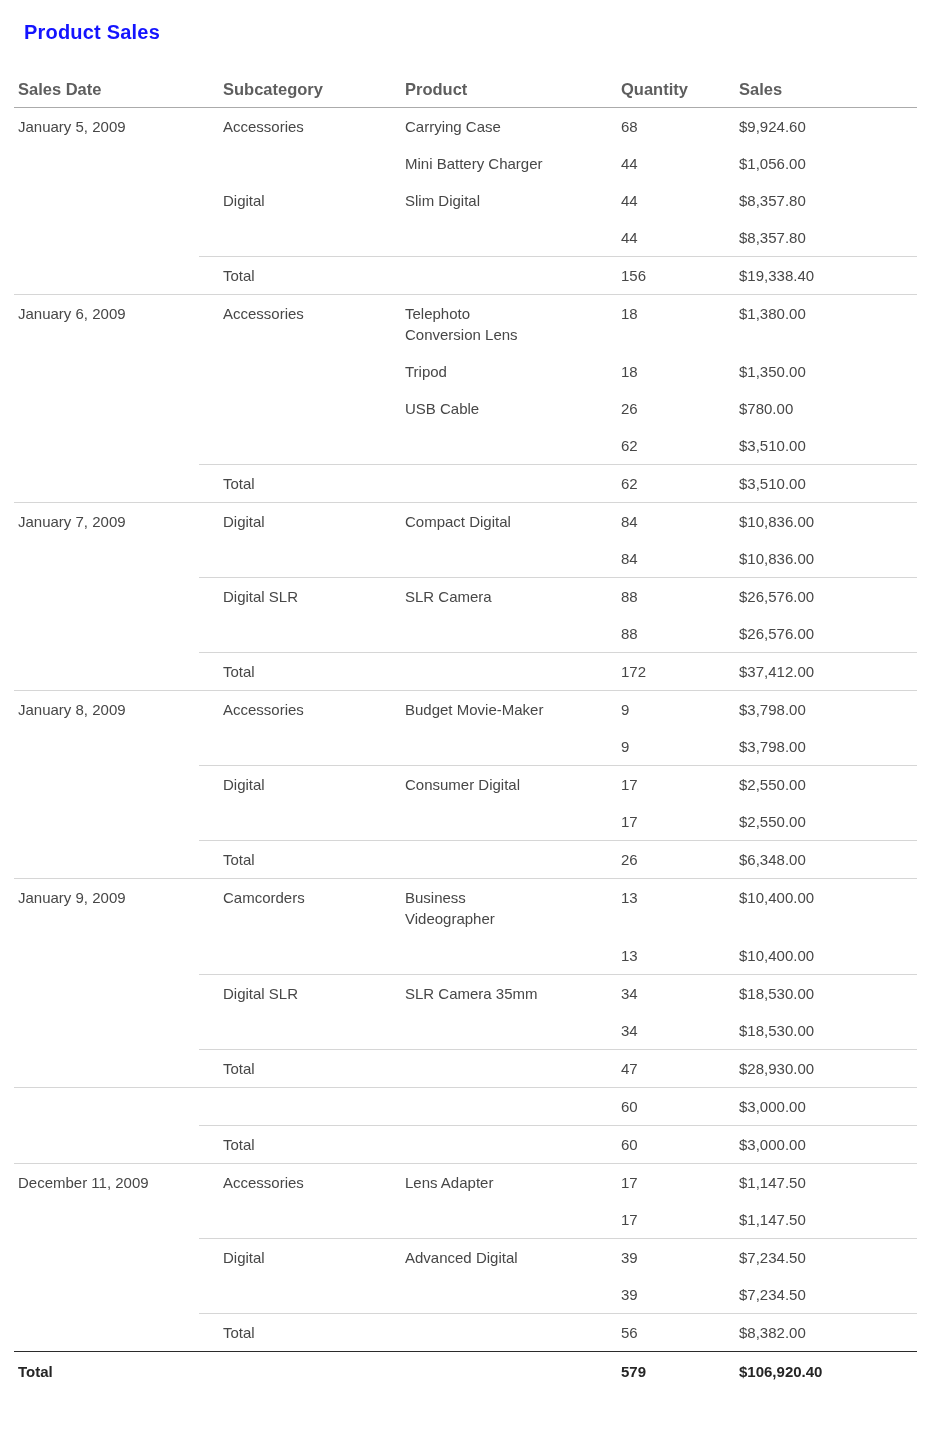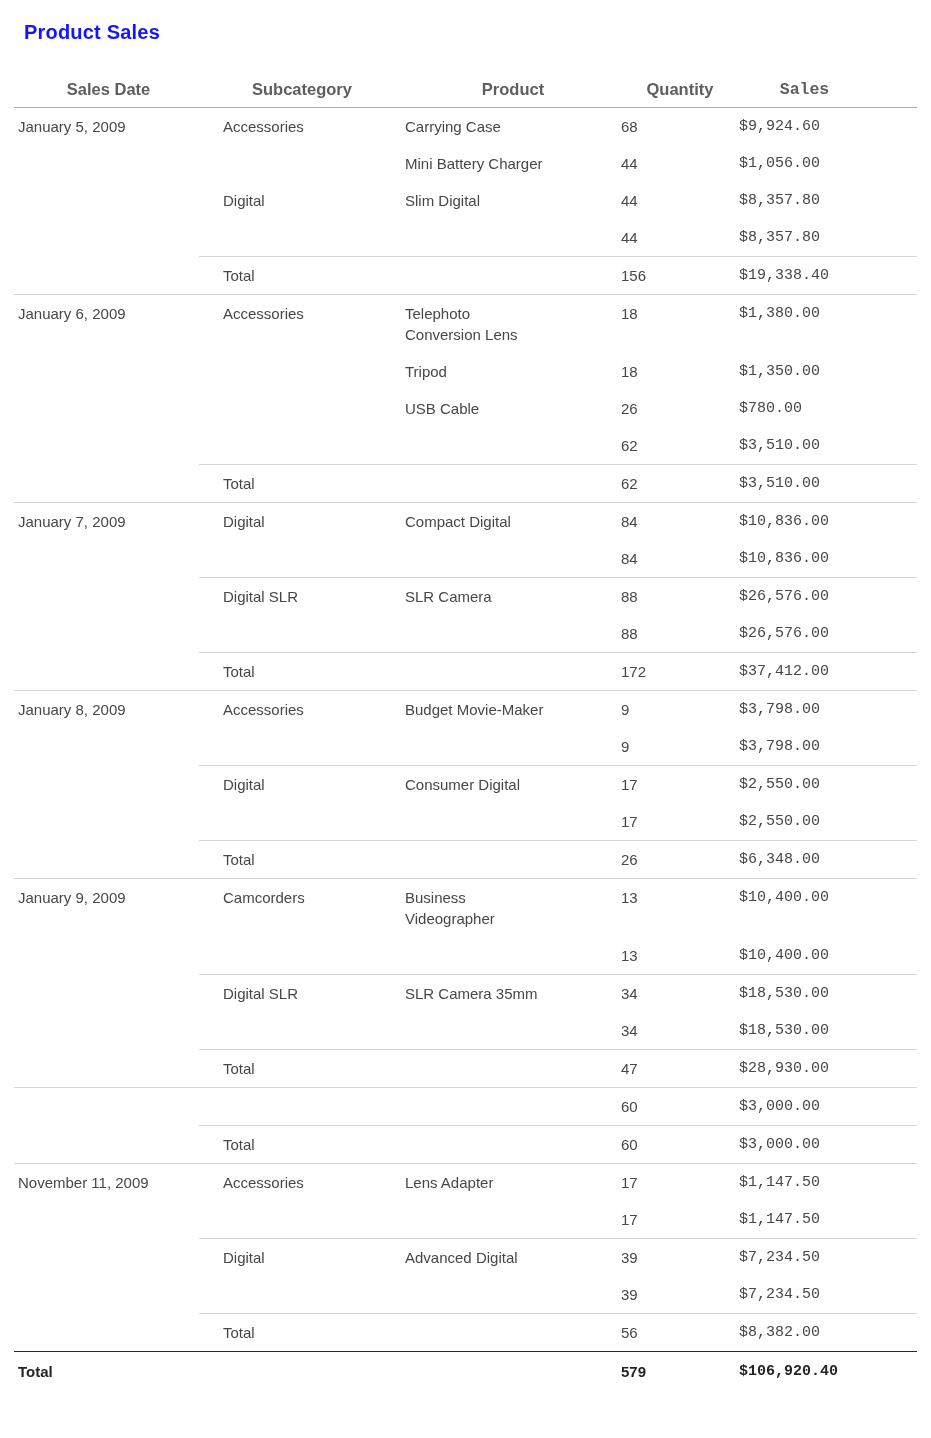--- a/index.html
+++ b/index.html
@@ -31,39 +31,39 @@
   }
   table.sales-table{
     border-collapse:collapse;
     table-layout:fixed;
     width:903px;
   }
   .sales-table th{
     font-size:16.5px;
     font-weight:bold;
     color:var(--header-color);
-    text-align:center;
+    text-align:left;
     padding:4px 0 8px 0;
     border-bottom:1px solid var(--line-header);
     vertical-align:bottom;
   }
   .sales-table td{
     font-size:15px;
     color:var(--body-color);
     padding:8px 0;
     line-height:21px;
     vertical-align:top;
     white-space:pre-line;
     overflow:hidden;
   }
   
   .col-date{padding-left:4px !important;}
   .col-subcategory,.col-product{padding-left:24px !important;}
   .col-quantity{text-align:left;}
-  .col-sales{text-align:left;font-family:Liberation Mono, monospace;}
+  .col-sales{text-align:left;}
   th.col-sales{padding-right:47px !important;}
   
   .subtotal-row td{border-bottom:1px solid var(--line-light);}
   .subtotal-row td.col-date{border-bottom:none;}
   .group-total-row td{border-bottom:1px solid var(--line-light);}
   .group-total-row.last td{border-bottom:none;}
   .grand-total-row td{
     border-top:1px solid var(--line-dark);
     font-weight:bold;
     color:var(--strong-color);
@@ -279,21 +279,21 @@
           <td class="col-sales">$3,000.00</td>
         </tr>
         <tr class="group-total-row">
           <td class="col-date"></td>
           <td class="col-subcategory">Total</td>
           <td class="col-product"></td>
           <td class="col-quantity">60</td>
           <td class="col-sales">$3,000.00</td>
         </tr>
         <tr class="product-row">
-          <td class="col-date">November 11, 2009</td>
+          <td class="col-date">December 11, 2009</td>
           <td class="col-subcategory">Accessories</td>
           <td class="col-product">Lens Adapter</td>
           <td class="col-quantity">17</td>
           <td class="col-sales">$1,147.50</td>
         </tr>
         <tr class="subtotal-row">
           <td class="col-date"></td>
           <td class="col-subcategory"></td>
           <td class="col-product"></td>
           <td class="col-quantity">17</td>

